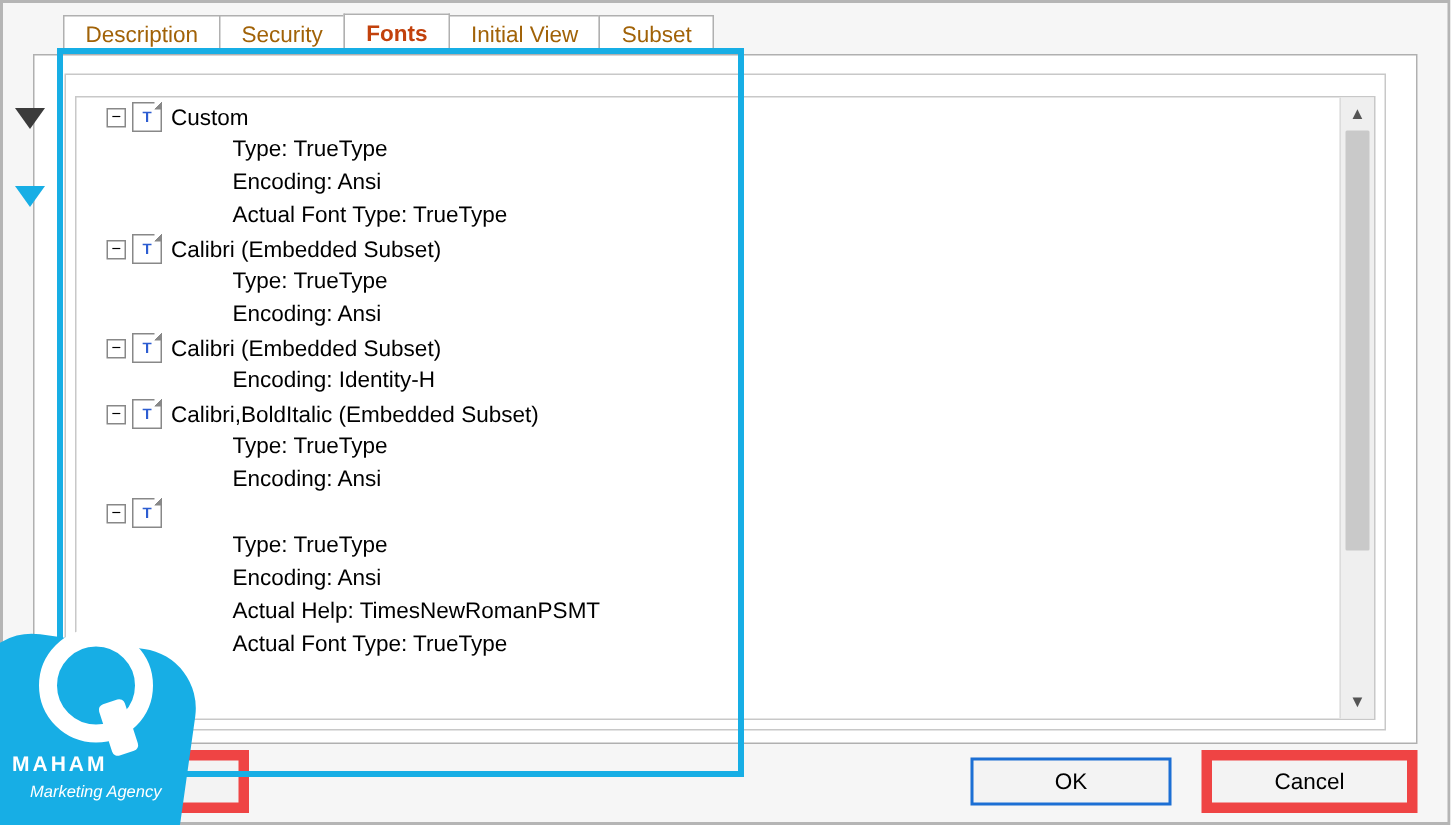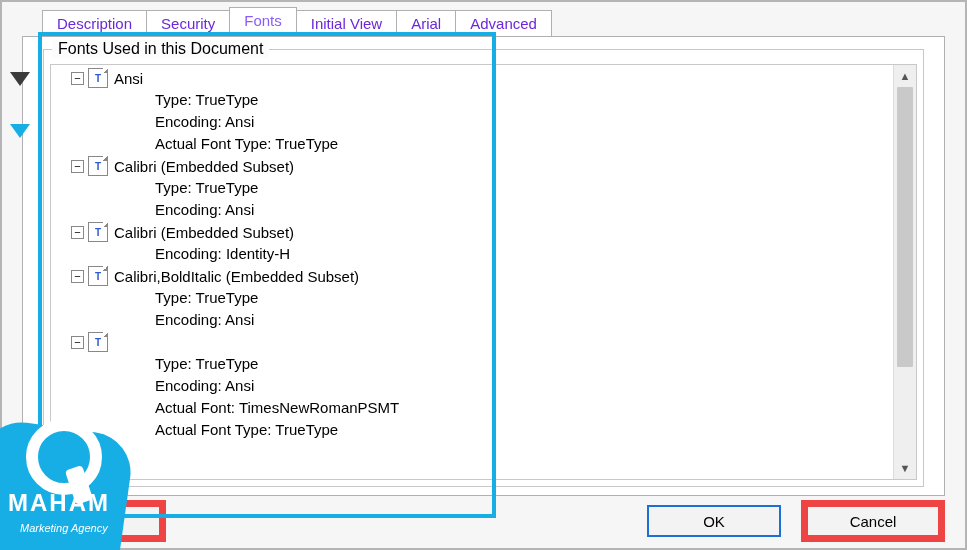--- a/index.html
+++ b/index.html
@@ -1,19 +1,19 @@
 <!DOCTYPE html>
 <html><head>
 <meta charset="utf-8">
 <style>
 html,body{margin:0;padding:0;width:967px;height:550px;font-family:"Segoe UI",Tahoma,sans-serif;font-size:15px;color:#000;background:#fff;overflow:hidden}
 .window{position:relative;width:967px;height:550px;border:2px solid #b5b5b5;box-sizing:border-box;background:#f6f6f6}
 .tabs{display:flex;align-items:flex-end;height:30px;padding-left:40px;margin-top:3px}
-.tab{padding:4px 14px;background:#fff;border:1px solid #b0b0b0;border-bottom:none;margin-right:-1px;color:#6d28d9;cursor:pointer;position:relative;top:1px}
-.tab.active{font-weight:normal;color:#8b5cf6;z-index:2;border-bottom:3px solid #7f1d1d}
+.tab{padding:4px 14px;background:#fff;border:1px solid #b0b0b0;border-bottom:none;margin-right:-1px;color:#a16207;cursor:pointer;position:relative;top:1px}
+.tab.active{font-weight:bold;color:#c2410c;z-index:2;border-bottom:1px solid #7f1d1d}
 .panel{position:absolute;left:20px;right:20px;top:34px;bottom:52px;background:#fff;border:1px solid #b0b0b0}
 .highlight{position:absolute;left:36px;top:30px;width:450px;height:478px;border:4px solid #17aee5;pointer-events:none;z-index:5}
 .groupbox{position:absolute;left:20px;right:20px;top:12px;bottom:8px;border:1px solid #c8c8c8}
 .group-label{position:absolute;left:8px;top:-10px;background:#fcfcfc;padding:0 6px;font-size:16px}
 .tree-wrap{position:absolute;left:6px;right:6px;top:14px;bottom:6px;border:1px solid #c8c8c8;background:#fff}
 .tree{position:absolute;left:0;right:22px;top:0;bottom:0;overflow:hidden;padding:2px 0}
 .node{display:flex;align-items:center;height:22px}
 .expander{width:11px;height:11px;border:1px solid #888;display:flex;align-items:center;justify-content:center;font-size:11px;line-height:1;margin-left:20px;margin-right:4px;background:#fff}
 .font-icon{width:18px;height:18px;border:1px solid #888;background:#fff;margin-right:6px;display:flex;align-items:center;justify-content:center;font-size:8px;color:#2d5dd1;position:relative}
 .font-icon::before{content:"";position:absolute;right:-1px;top:-1px;width:5px;height:5px;background:linear-gradient(135deg,#fff 50%,#888 50%)}
@@ -28,53 +28,51 @@
 .button-row{position:absolute;left:20px;right:20px;bottom:10px;height:34px;display:flex;align-items:center}
 .btn{height:28px;border:7px solid #ef4444;background:#f3f3f3;padding:0;display:flex;align-items:center;justify-content:center;font-size:15px;cursor:pointer}
 .btn-help{width:130px}
 .spacer{flex:1}
 .btn-ok{width:130px;margin-right:20px;border:2px solid #1c6fd4}
 .btn-cancel{width:130px}
 .logo{position:absolute;left:0;bottom:3px;width:120px;height:130px;overflow:visible;z-index:20}
 .logo-bg{position:absolute;left:-26px;bottom:-32px;width:150px;height:150px;background:#17aee5;border-radius:40px;transform:rotate(8deg)}
 .logo-circle{position:absolute;left:24px;top:4px;width:52px;height:52px;border:12px solid #fff;border-radius:50%}
 .logo-tail{position:absolute;left:68px;top:52px;width:18px;height:36px;background:#fff;border-radius:4px;transform:rotate(-18deg)}
-.logo-text{position:absolute;left:6px;bottom:28px;color:#fff;font-weight:bold;font-size:24px;letter-spacing:2px}
+.logo-text{position:absolute;left:6px;bottom:28px;color:#fff;font-weight:bold;font-size:14px;letter-spacing:2px}
 .logo-sub{position:absolute;left:18px;bottom:11px;color:#fff;font-style:italic;font-size:11px}
 .side-arrows{position:absolute;left:8px;top:70px;display:flex;flex-direction:column;gap:38px;z-index:6}
 .side-arrows .tri{width:0;height:0;border-left:10px solid transparent;border-right:10px solid transparent}
 .tri.black{border-top:14px solid #3b3b3b}
 .tri.blue{border-top:14px solid #17aee5}
 .side-arrows-right{position:absolute;right:6px;bottom:60px;display:flex;flex-direction:column;gap:20px;z-index:6}
 </style>
 </head>
 <body>
 
 <div class="window">
 
   <div class="tabs" id="tab-bar">
       <div class="tab">Description</div>
       <div class="tab">Security</div>
       <div class="tab active">Fonts</div>
       <div class="tab">Initial View</div>
-      <div class="tab">Arial</div>
-      <div class="tab">Advanced</div>
+      <div class="tab">Subset</div>
     </div>
 
   <div class="panel">
     <div class="groupbox">
-      <div class="group-label">Fonts Used in this Document</div>
       <div class="tree-wrap">
         <div class="tree" id="tree">
             <div class="node">
               <div class="expander">−</div>
               <div class="font-icon">
                 <span>T</span>
               </div>
-              <div class="node-label">Ansi</div>
+              <div class="node-label">Custom</div>
             </div>
             <div class="detail">Type: TrueType</div>
             <div class="detail">Encoding: Ansi</div>
             <div class="detail">Actual Font Type: TrueType</div>
             <div class="node">
               <div class="expander">−</div>
               <div class="font-icon">
                 <span>T</span>
               </div>
               <div class="node-label">Calibri (Embedded Subset)</div>
@@ -99,21 +97,21 @@
             <div class="detail">Type: TrueType</div>
             <div class="detail">Encoding: Ansi</div>
             <div class="node">
               <div class="expander">−</div>
               <div class="font-icon">
                 <span>T</span>
               </div>
             </div>
             <div class="detail">Type: TrueType</div>
             <div class="detail">Encoding: Ansi</div>
-            <div class="detail">Actual Font: TimesNewRomanPSMT</div>
+            <div class="detail">Actual Help: TimesNewRomanPSMT</div>
             <div class="detail">Actual Font Type: TrueType</div>
           </div>
         <div class="scrollbar">
           <div class="sb-btn sb-up">▲</div>
           <div class="sb-thumb"></div>
           <div class="sb-btn sb-down">▼</div>
         </div>
       </div>
     </div>
   </div>

